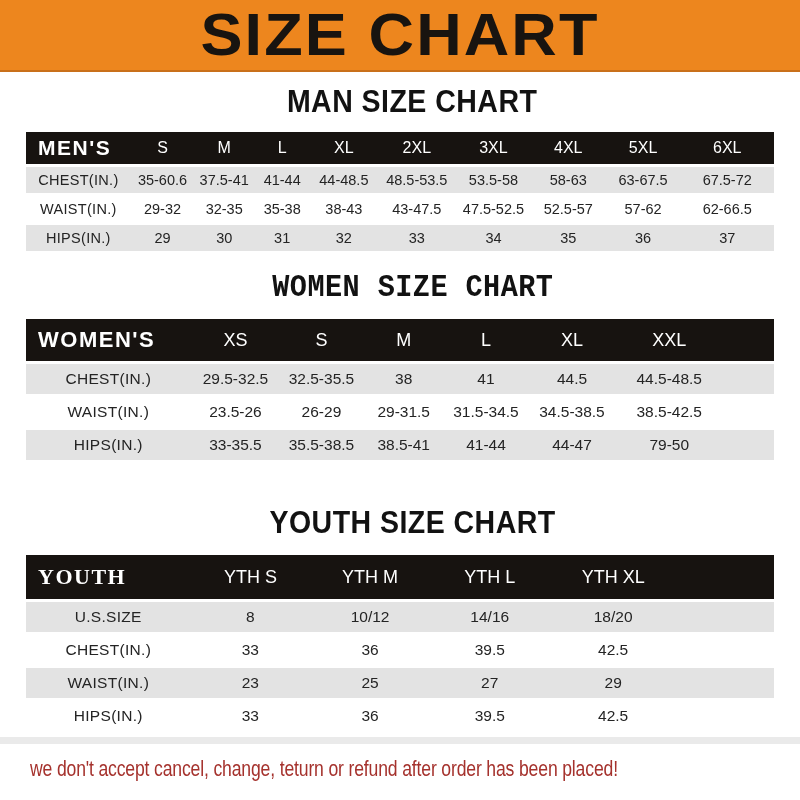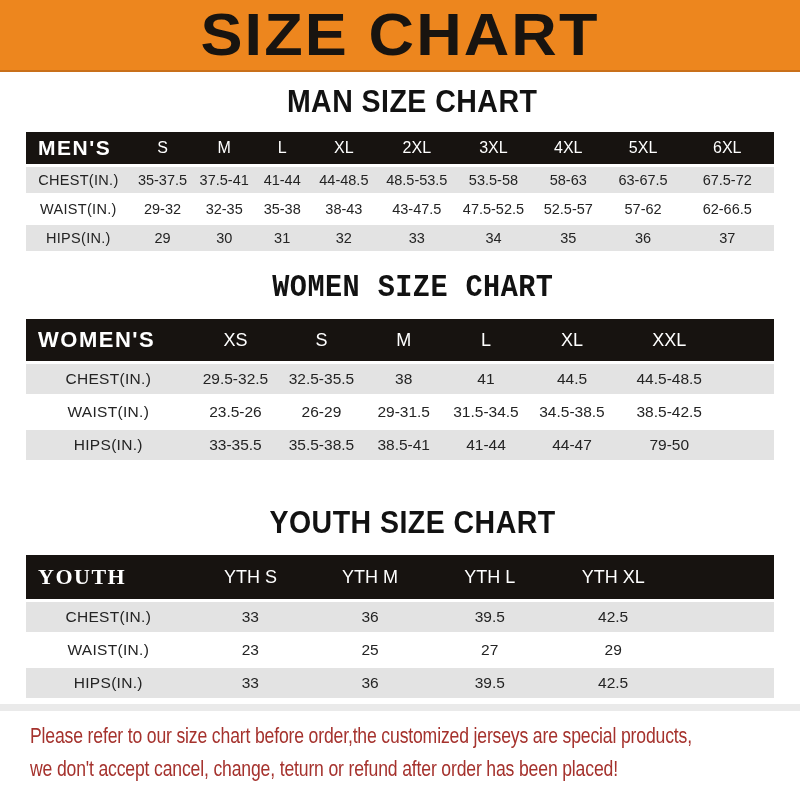--- a/index.html
+++ b/index.html
@@ -141,21 +141,21 @@
         <th>2XL</th>
         <th>3XL</th>
         <th>4XL</th>
         <th>5XL</th>
         <th>6XL</th>
       </tr>
     </thead>
     <tbody>
       <tr>
         <td class="rowlabel">CHEST(IN.)</td>
-        <td>35-37.5</td>
+        <td>35-60.6</td>
         <td>37.5-41</td>
         <td>41-44</td>
         <td>44-48.5</td>
         <td>48.5-53.5</td>
         <td>53.5-58</td>
         <td>58-63</td>
         <td>63-67.5</td>
         <td>67.5-72</td>
       </tr>
       <tr>
@@ -262,20 +262,28 @@
         <th class="corner">YOUTH</th>
         <th>YTH S</th>
         <th>YTH M</th>
         <th>YTH L</th>
         <th>YTH XL</th>
         <th></th>
       </tr>
     </thead>
     <tbody>
       <tr>
+        <td class="rowlabel">U.S.SIZE</td>
+        <td>8</td>
+        <td>10/12</td>
+        <td>14/16</td>
+        <td>18/20</td>
+        <td></td>
+      </tr>
+      <tr>
         <td class="rowlabel">CHEST(IN.)</td>
         <td>33</td>
         <td>36</td>
         <td>39.5</td>
         <td>42.5</td>
         <td></td>
       </tr>
       <tr>
         <td class="rowlabel">WAIST(IN.)</td>
         <td>23</td>
@@ -291,15 +299,14 @@
         <td>39.5</td>
         <td>42.5</td>
         <td></td>
       </tr>
     </tbody>
   </table>
 
 <div class="divider"></div>
 
 <div class="footer">
-  <p><span>Please refer to our size chart before order,the customized jerseys are special products,</span></p>
   <p><span>we don't accept cancel, change, teturn or refund after order has been placed!</span></p>
 </div>
 
 </body></html>

